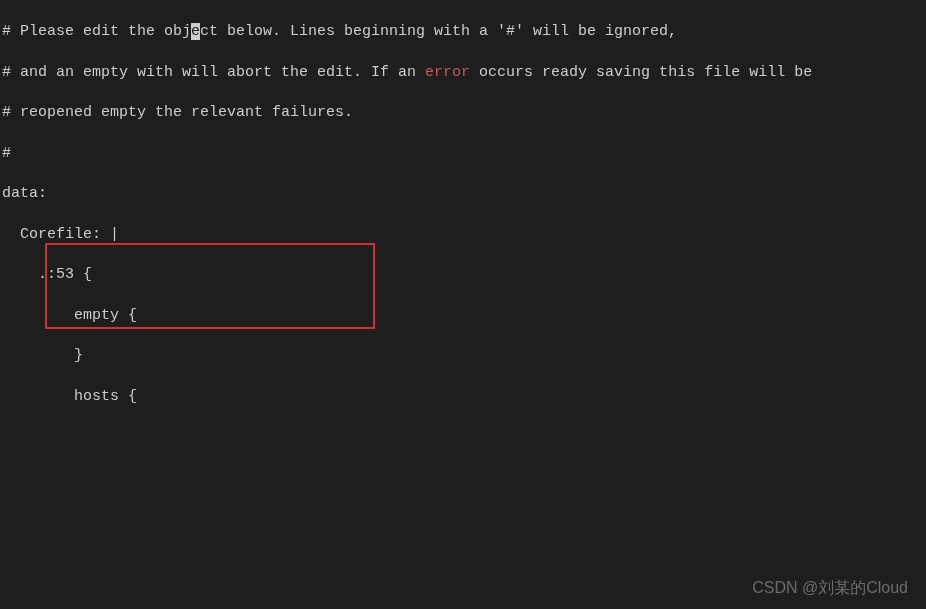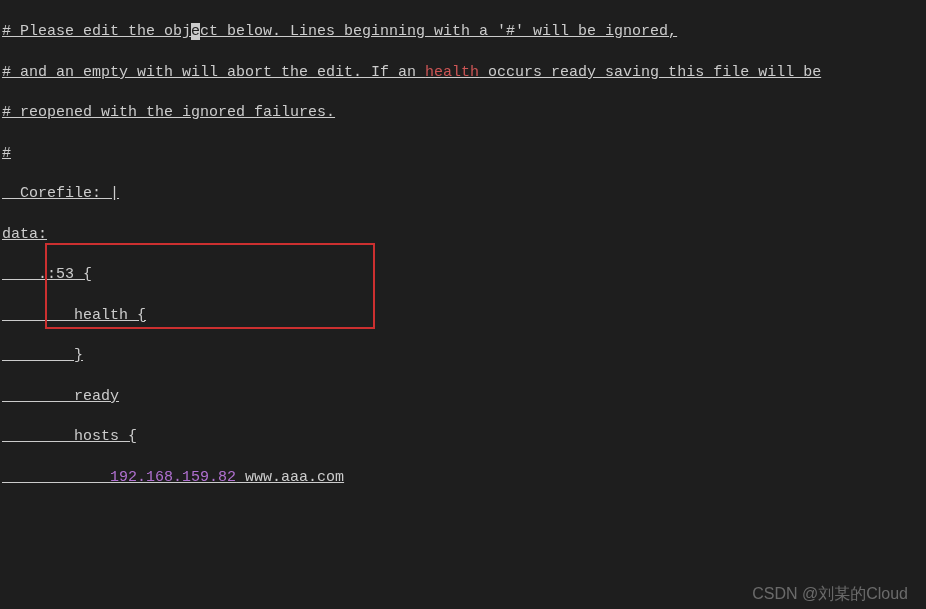--- a/index.html
+++ b/index.html
@@ -18,21 +18,20 @@
       overflow: hidden;
       position: relative;
     }
     .editor {
       padding: 2px 0 0 2px;
       white-space: pre;
     }
     .line {
       display: block;
       min-height: 20px;
-      text-decoration: underline;
     }
     .cursor {
       background: #cccccc;
       color: #1e1e1e;
     }
     .comment-line {
       color: #cccccc;
     }
     .color-red {
       color: #cc5555;
@@ -40,44 +39,42 @@
     .color-purple {
       color: #b070d0;
     }
     .highlight-box {
       position: absolute;
       border: 2px solid #cc3030;
       pointer-events: none;
     }
     .watermark {
       position: absolute;
-      bottom: 4px;
+      bottom: 10px;
       right: 18px;
       color: rgba(200, 200, 200, 0.45);
       font-family: "Microsoft YaHei", sans-serif;
       font-size: 16px;
       pointer-events: none;
     }
   </style>
 </head>
 <body>
 
 <div class="editor">
 <span class="line"><span class="comment-line"># Please edit the obj</span><span class="cursor">e</span><span class="comment-line">ct below. Lines beginning with a '#' will be ignored,</span></span>
-<span class="line"><span class="comment-line"># and an empty with will abort the edit. If an </span><span class="color-red">health</span><span class="comment-line"> occurs ready saving this file will be</span></span>
-<span class="line comment-line"># reopened with the ignored failures.</span>
+<span class="line"><span class="comment-line"># and an empty with will abort the edit. If an </span><span class="color-red">error</span><span class="comment-line"> occurs ready saving this file will be</span></span>
+<span class="line comment-line"># reopened empty the relevant failures.</span>
 <span class="line comment-line">#</span>
+<span class="line">data:</span>
 <span class="line">  Corefile: |</span>
-<span class="line">data:</span>
 <span class="line">    .:53 {</span>
-<span class="line">        health {</span>
+<span class="line">        empty {</span>
 <span class="line">        }</span>
-<span class="line">        ready</span>
 <span class="line">        hosts {</span>
-<span class="line"><span>            </span><span class="color-purple">192.168.159.82</span><span> www.aaa.com</span></span>
 
 
 
 
 
 
 
 
 
 

